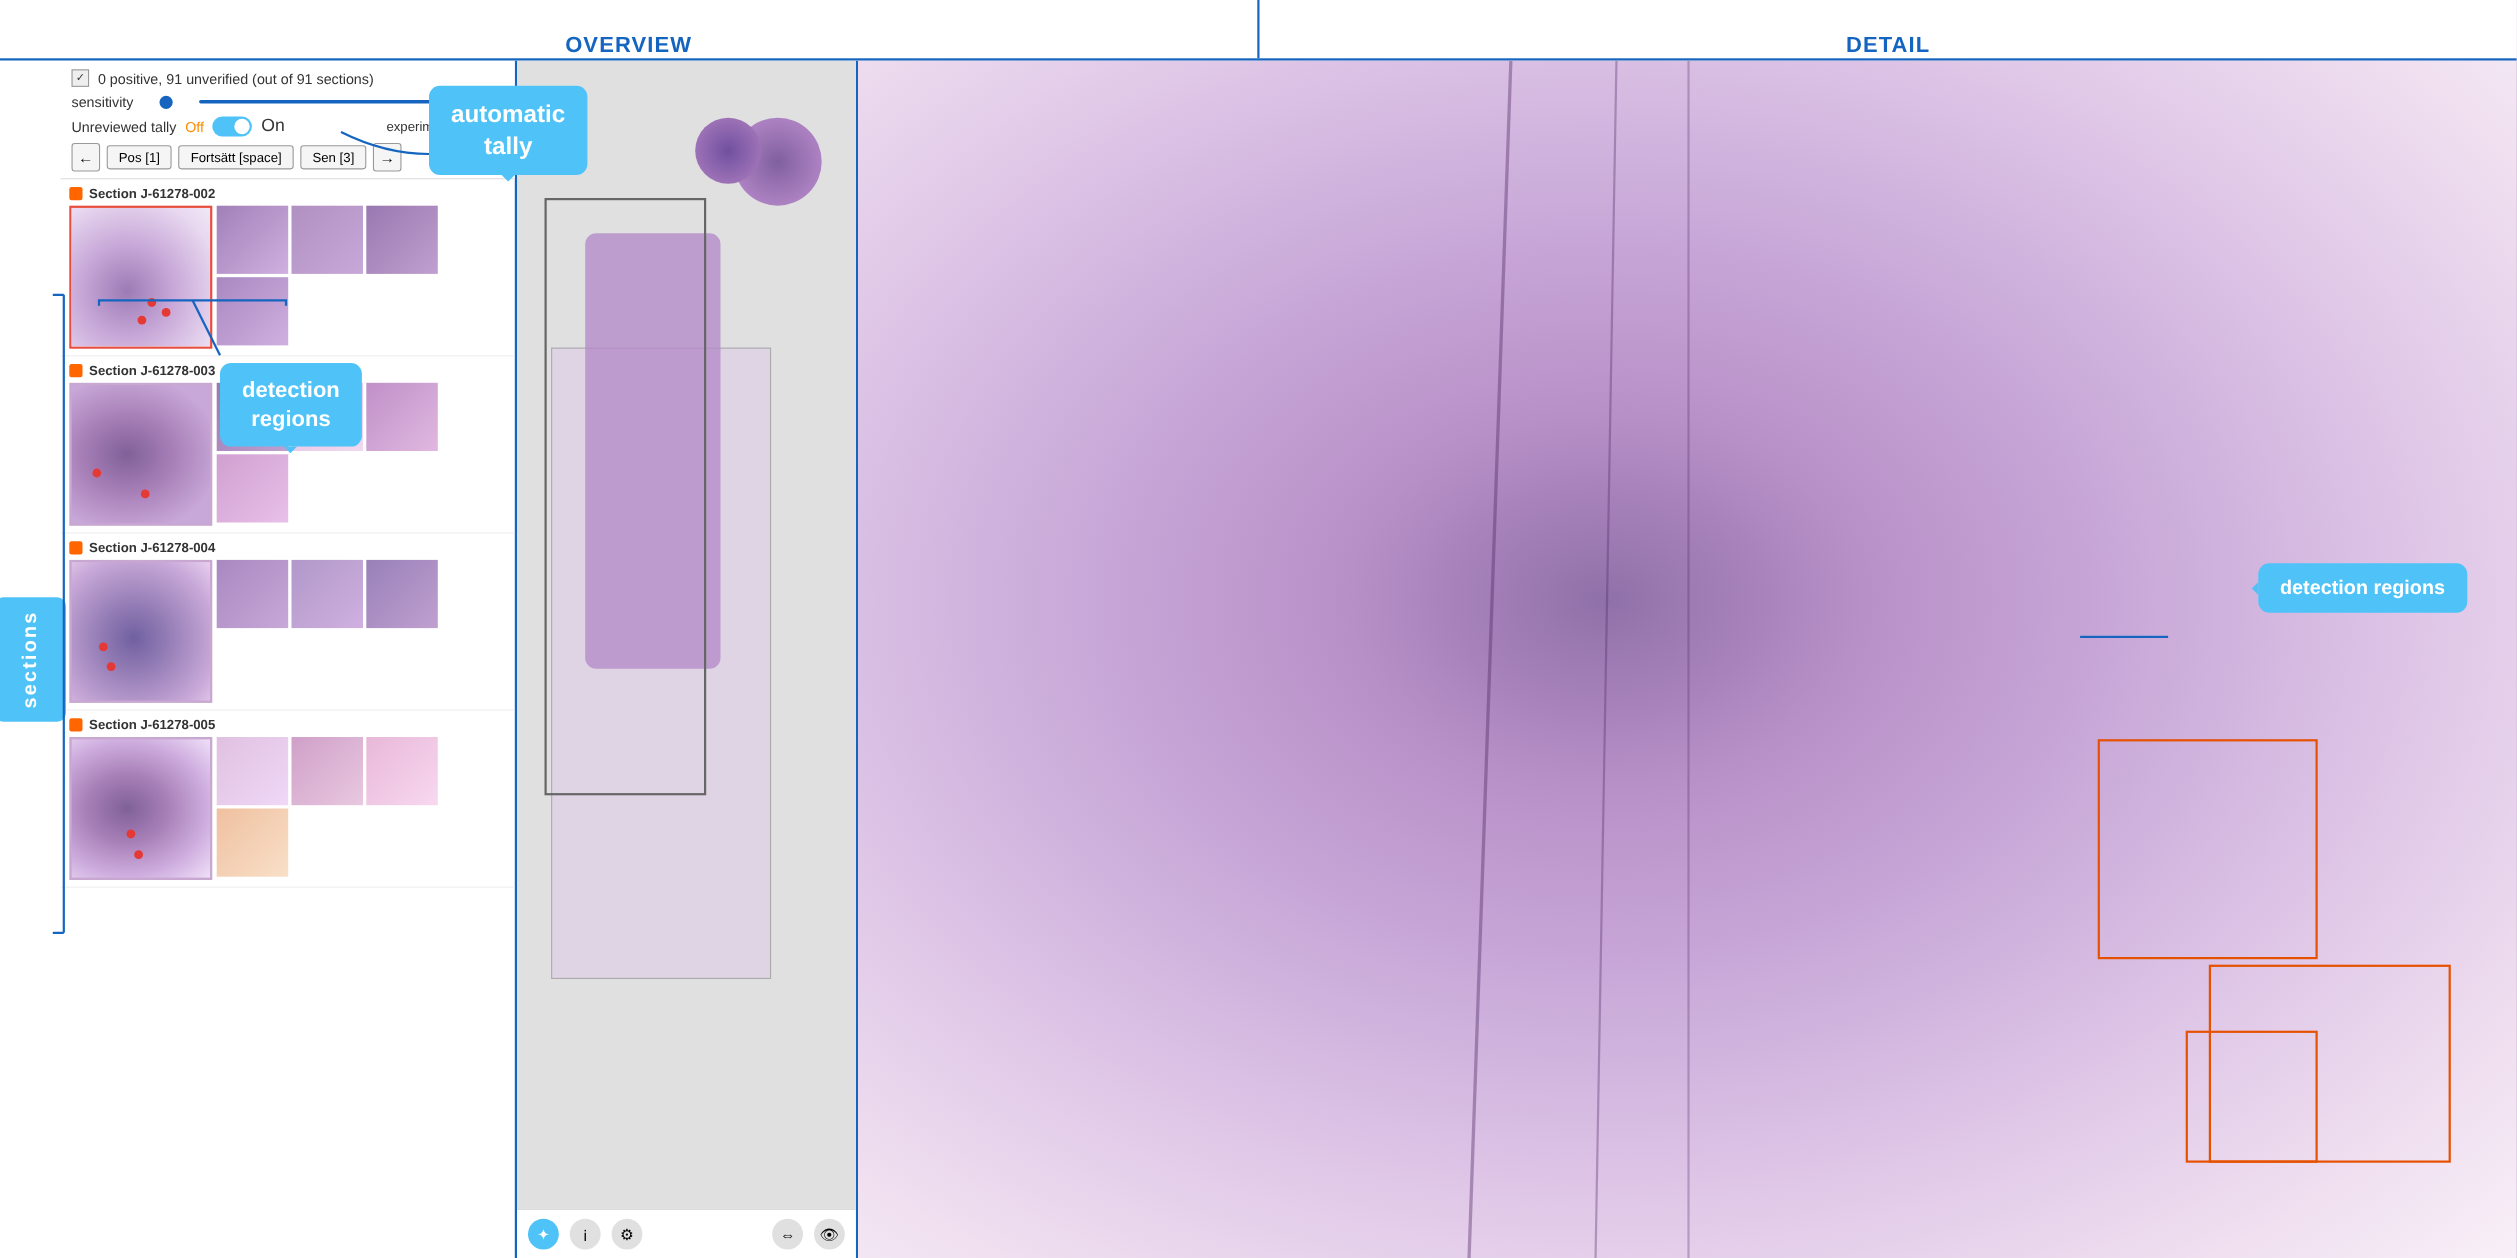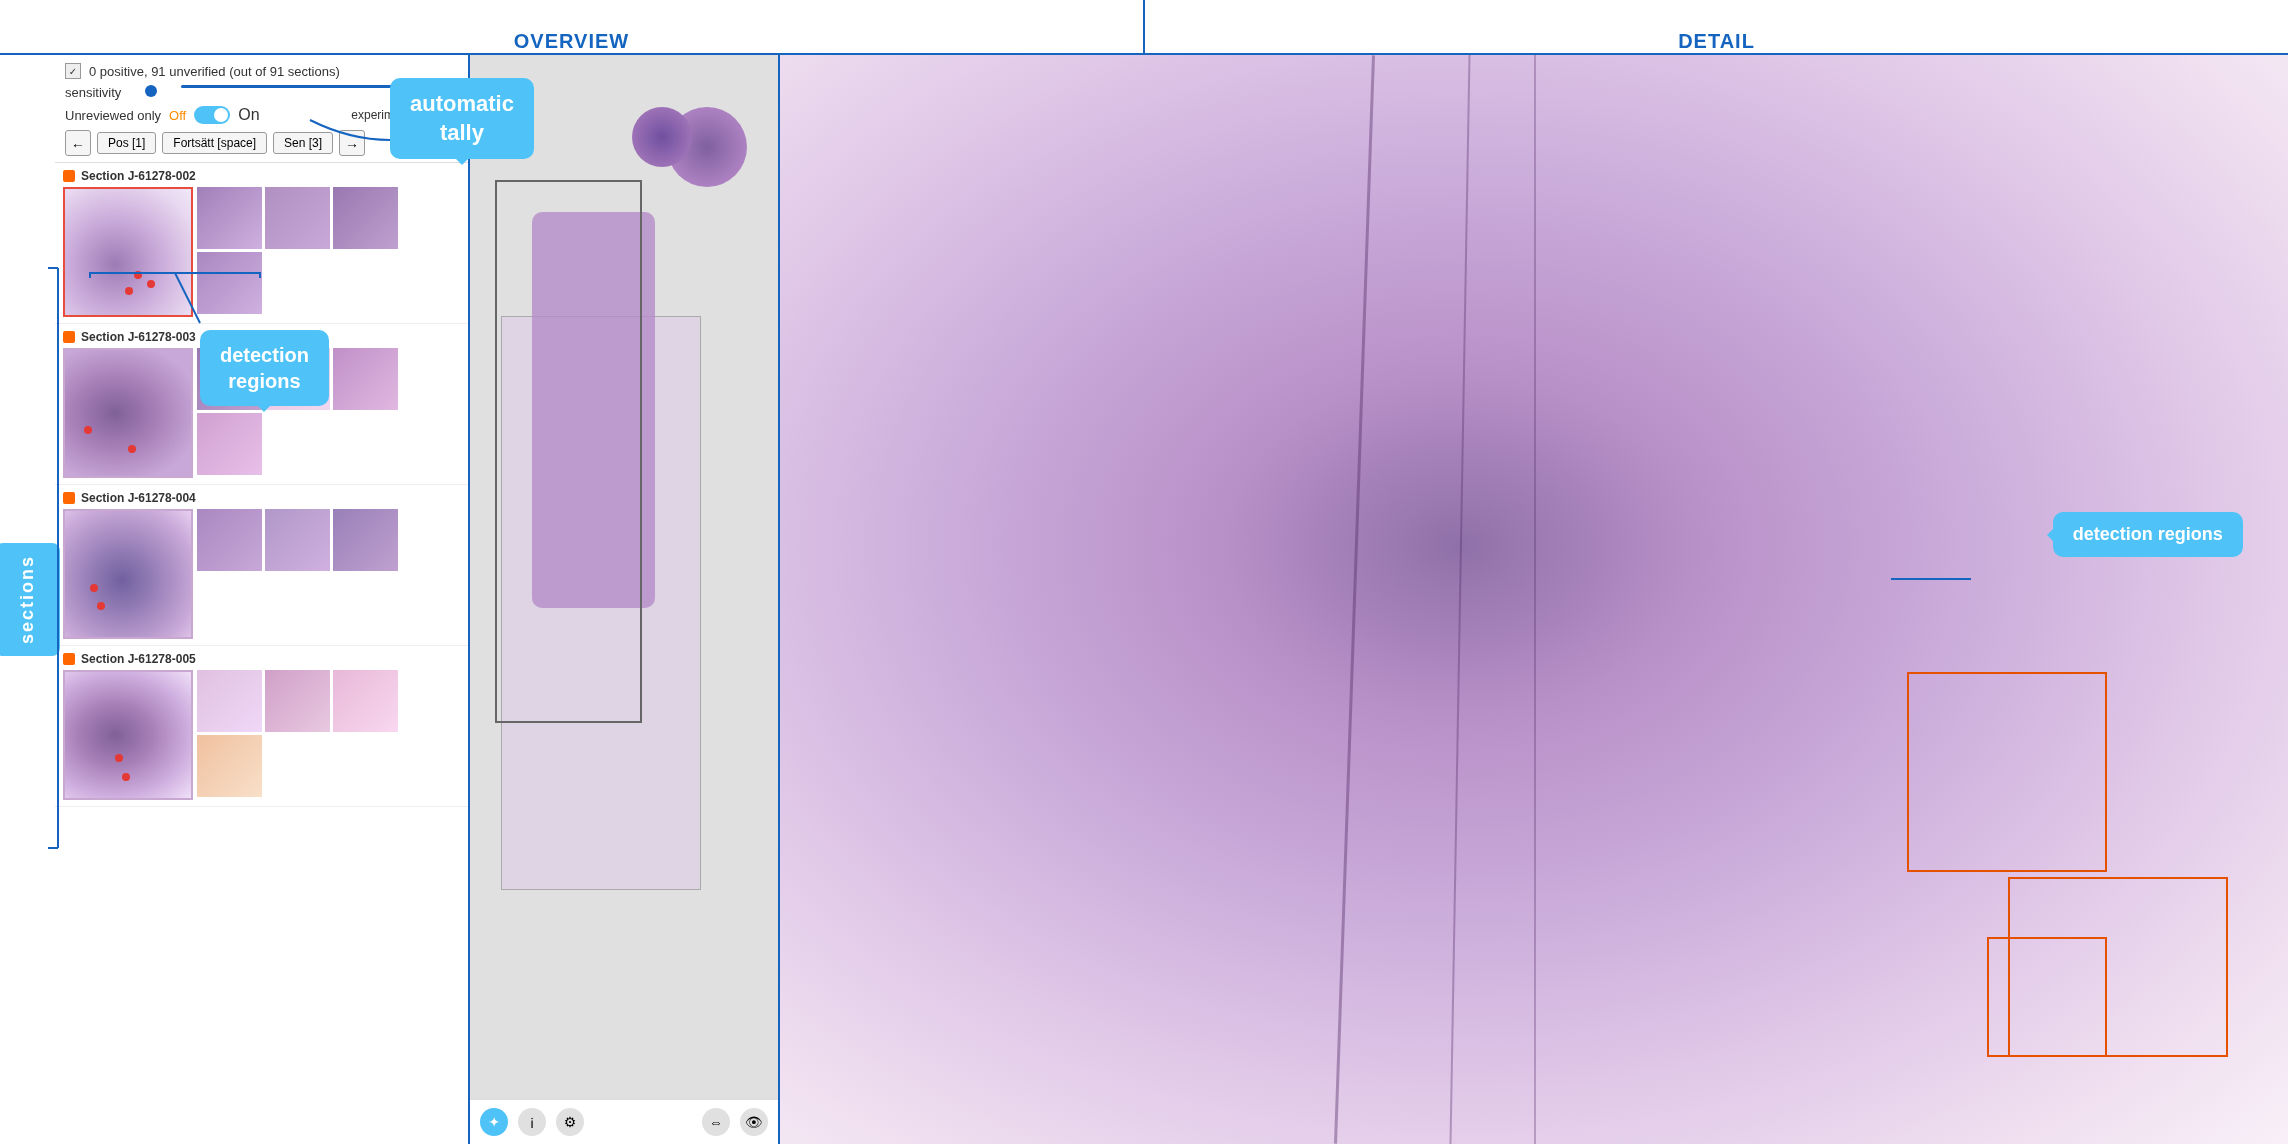--- a/index.html
+++ b/index.html
@@ -83,21 +83,21 @@
       border: 1px solid #999;
       background: #eee;
       display: inline-flex;
       align-items: center;
       justify-content: center;
       font-size: 10px;
     }
 
     .sensitivity-row {
       display: flex;
-      align-items: flex-start;
+      align-items: center;
       gap: 24px;
       font-size: 13px;
       margin-bottom: 6px;
     }
     .sensitivity-label { color: #333; }
     .sensitivity-dot {
       width: 12px; height: 12px;
       border-radius: 50%;
       background: #1565c0;
     }
@@ -409,21 +409,21 @@
         <span>0 positive, 91 unverified (out of 91 sections)</span>
       </div>
 
       <div class="sensitivity-row">
         <span class="sensitivity-label">sensitivity</span>
         <div class="sensitivity-dot"></div>
         <div class="sensitivity-line"></div>
       </div>
 
       <div class="unreviewed-row">
-        <span class="sensitivity-label">Unreviewed only</span>
+        <span class="sensitivity-label">Unreviewed tally</span>
         <span class="off-label">Off</span>
         <div class="toggle">
           <div class="toggle-knob"></div>
         </div>
         <span class="on-label">On</span>
         <div class="exp-ready">
           <span>experiment ready</span>
           <div class="exp-dot"></div>
         </div>
       </div>

